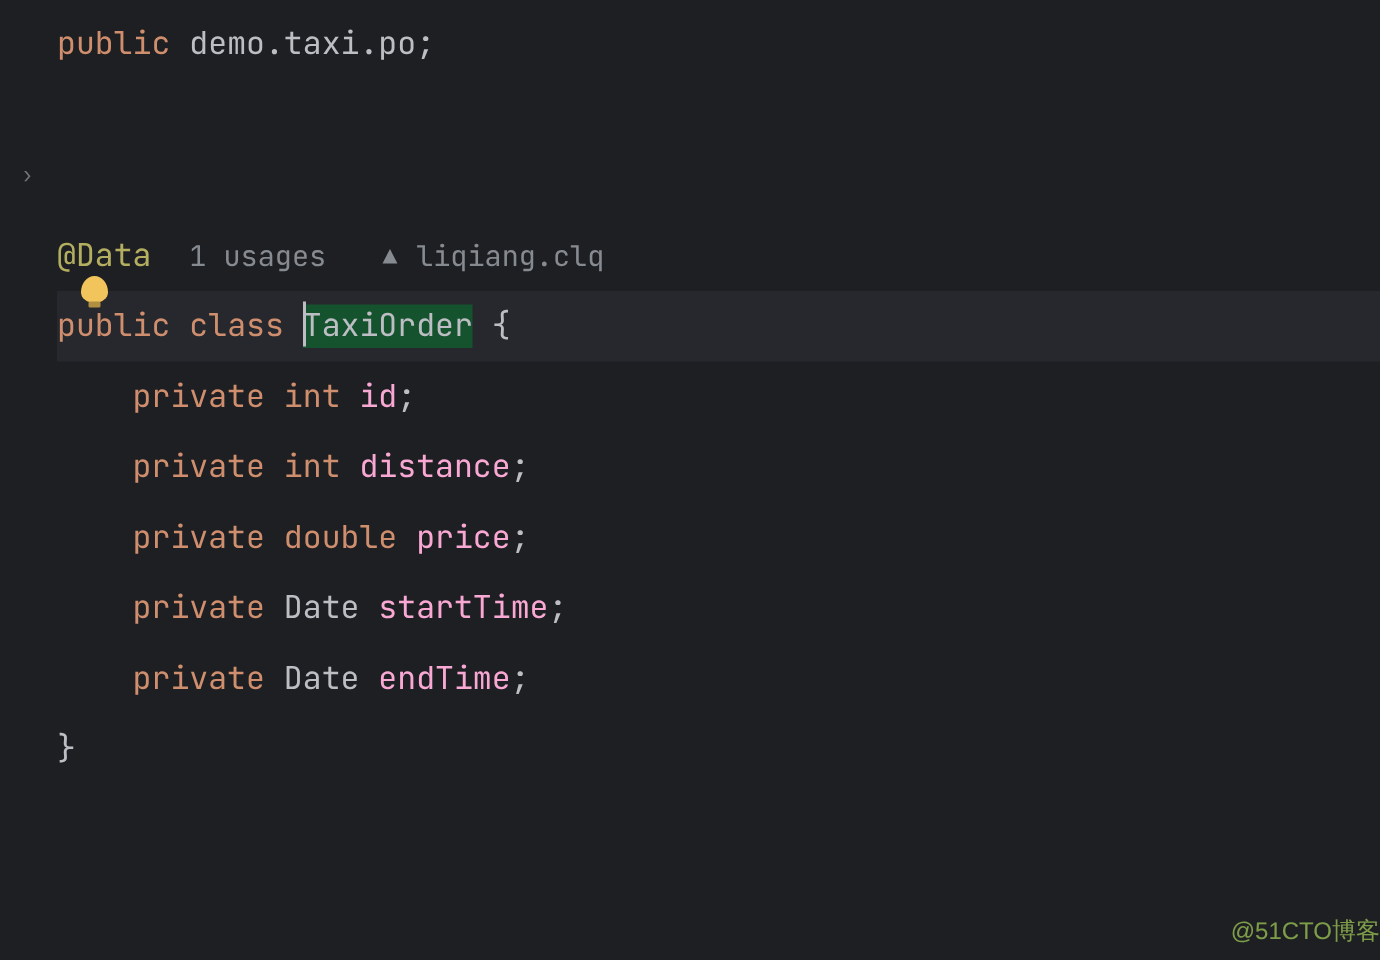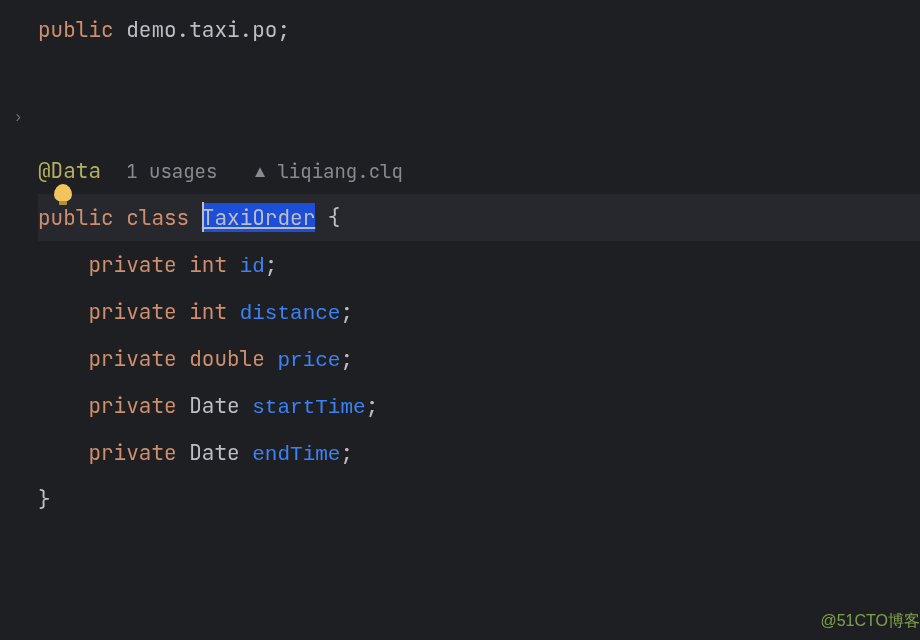--- a/index.html
+++ b/index.html
@@ -49,27 +49,25 @@
     .keyword {
       color: #cf8e6d;
     }
     .annotation {
       color: #b3ae60;
     }
     .class-name {
       color: #bcbec4;
     }
     .class-name-highlight {
-      background: #1d4ed8;
+      background: #14532d;
       padding: 1px 0;
-      text-decoration: underline;
     }
     .field-name {
-      color: #3b82f6;
-      font-family: Liberation Mono, monospace;
+      color: #f9a8d4;
     }
     .type-name {
       color: #bcbec4;
     }
     .punct {
       color: #bcbec4;
     }
     .package-path {
       color: #bcbec4;
       margin-top: 36px;

